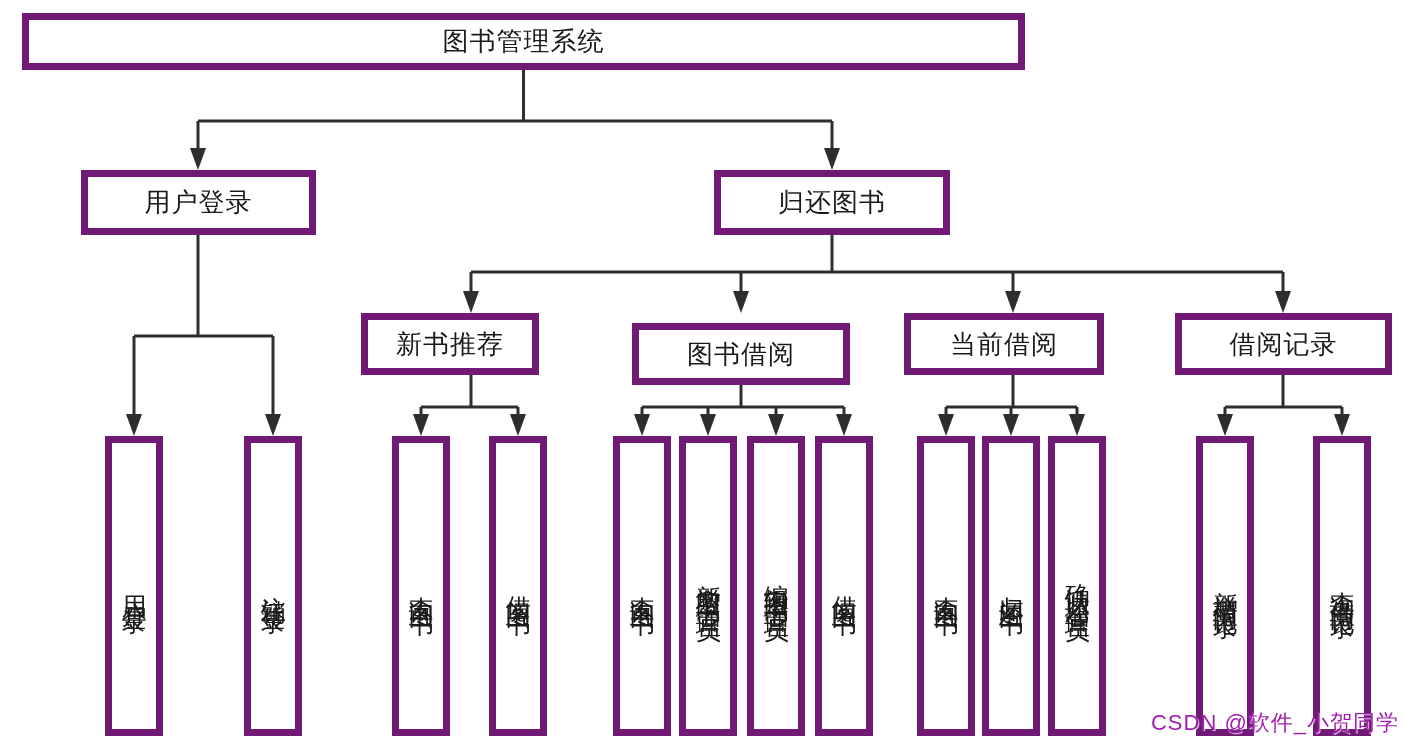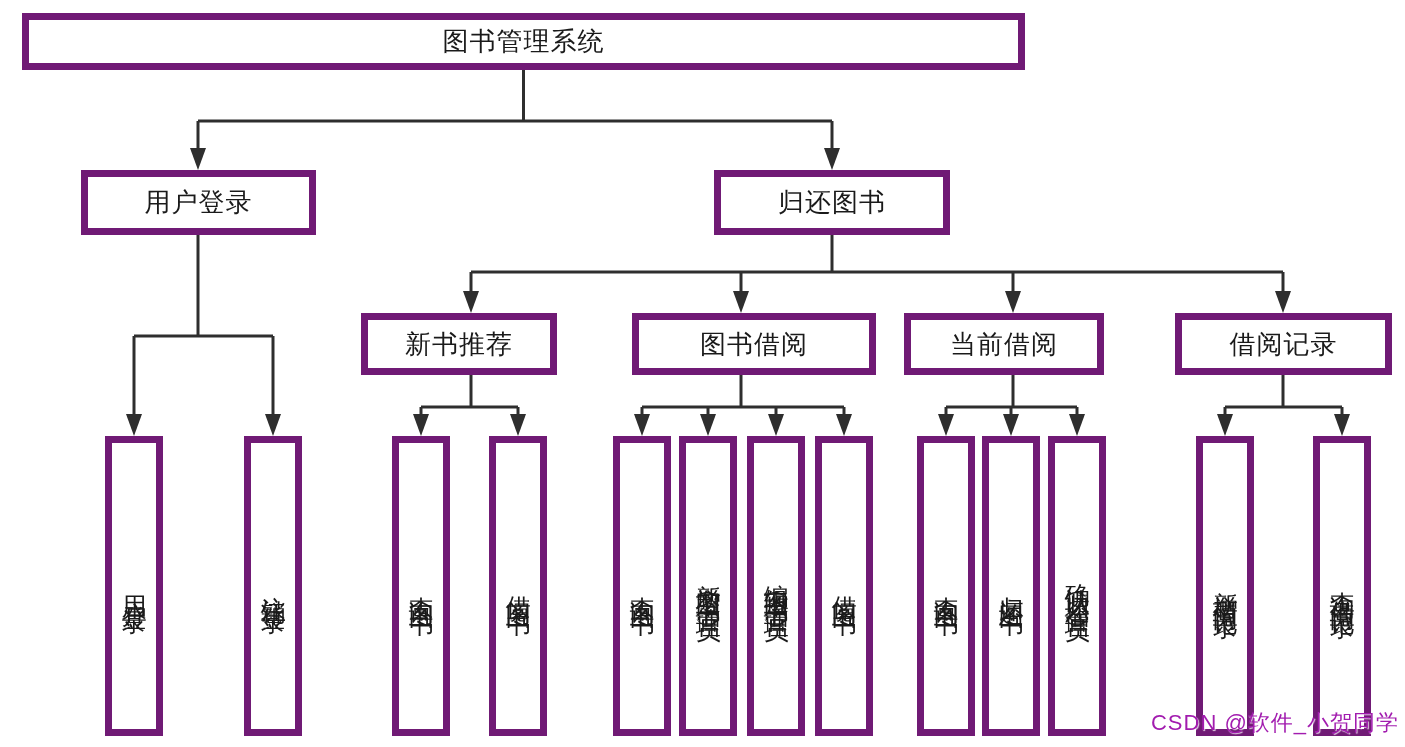--- a/index.html
+++ b/index.html
@@ -62,22 +62,22 @@
     white-space: nowrap;
     text-shadow: 1px 1px 1px rgba(255,255,255,0.8);
   }
 
   
   #n-root   { left: 22px;  top: 13px;  width: 1003px; height: 57px; }
   
   #n-l2-0   { left: 81px;  top: 170px; width: 235px;  height: 65px; }
   #n-l2-1   { left: 714px; top: 170px; width: 236px;  height: 65px; }
   
-  #n-l3-0   { left: 361px;  top: 313px; width: 196px; height: 62px; }
-  #n-l3-1   { left: 632px;  top: 313px; width: 244px; height: 62px; }
+  #n-l3-0   { left: 361px;  top: 313px; width: 178px; height: 62px; }
+  #n-l3-1   { left: 632px;  top: 323px; width: 218px; height: 62px; }
   #n-l3-2   { left: 904px;  top: 313px; width: 200px; height: 62px; }
   #n-l3-3   { left: 1175px; top: 313px; width: 217px; height: 62px; }
   
   #n-leaf-0  { left: 105px;  }
   #n-leaf-1  { left: 244px;  }
   #n-leaf-2  { left: 392px;  }
   #n-leaf-3  { left: 489px;  }
   #n-leaf-4  { left: 613px;  }
   #n-leaf-5  { left: 679px;  }
   #n-leaf-6  { left: 747px;  }

